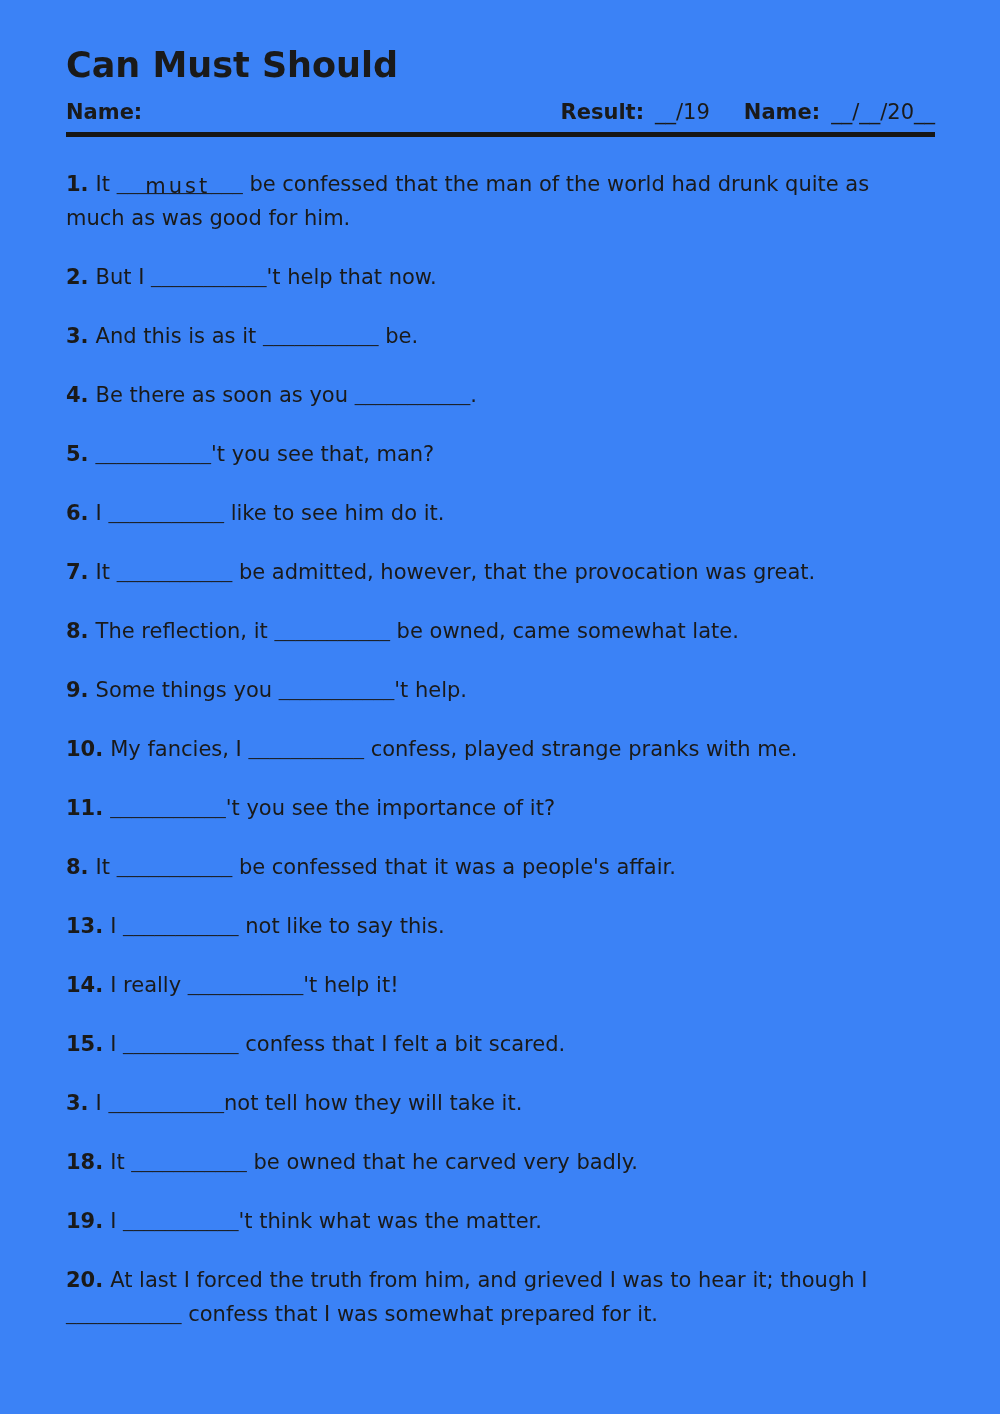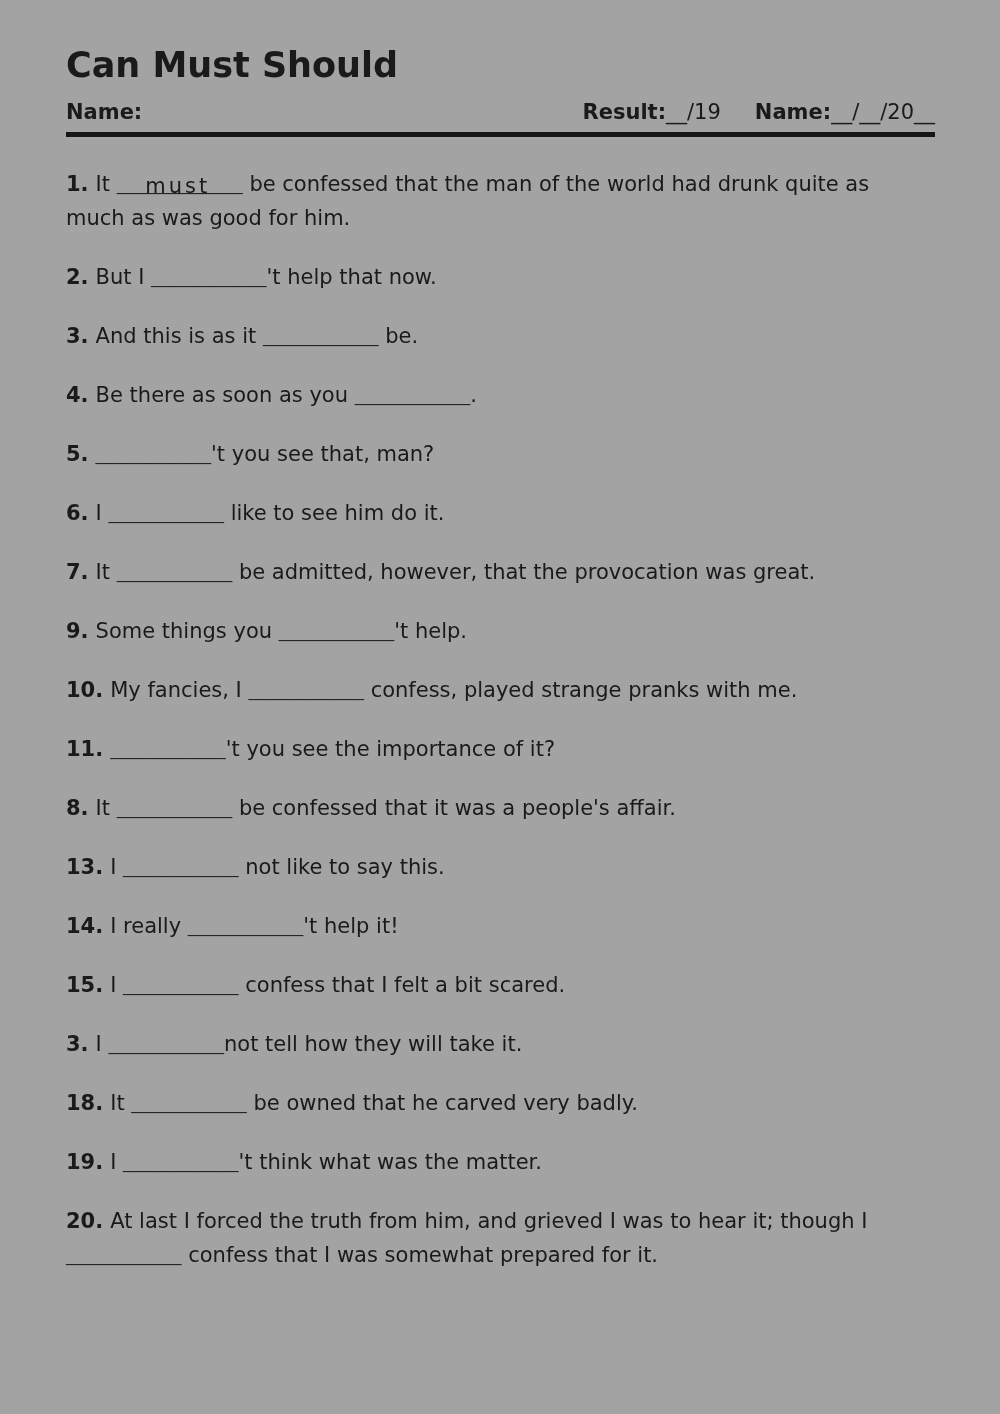--- a/index.html
+++ b/index.html
@@ -6,42 +6,42 @@
     margin: 0;
     padding: 0;
     background: #ffffff;
   }
   .page {
     position: relative;
     width: 1000px;
     height: 1414px;
     box-sizing: border-box;
     padding: 44px 65px 20px 66px;
-    background: #a3a3a3;
+    background: #3b82f6;
     color: #1a1a1a;
     font-family: "DejaVu Sans", "Liberation Sans", sans-serif;
     overflow: hidden;
   }
   .title {
     font-size: 35px;
     font-weight: bold;
     line-height: 42px;
     margin: 0 0 13px 0;
     letter-spacing: 0px;
   }
   .meta-row {
     display: flex;
     align-items: baseline;
     font-size: 21px;
     line-height: 26px;
     white-space: pre;
   }
   .bold { font-weight: bold; }
   .spacer { flex: 1 1 auto; }
-  .meta-val { margin-left: 0; font-weight: normal; }
+  .meta-val { margin-left: 11px; font-weight: normal; }
   .date-group { margin-left: 34px; }
   .rule {
     height: 5px;
     background: #161616;
     margin-top: 7px;
     margin-bottom: 30px;
   }
   .questions { max-width: 820px; }
   .q {
     font-size: 21px;
@@ -90,20 +90,21 @@
   <div class="rule"></div>
 
   <div class="questions" id="questions-list">
       <p class="q"><span class="num">1.</span><span class="pre">It </span><span class="blank"><span class="line">____________</span><span class="ans">must</span></span><span class="post"> be confessed that the man of the world had drunk quite as much as was good for him.</span></p>
       <p class="q"><span class="num">2.</span><span class="pre">But I </span><span class="blank"><span class="line">___________</span><span class="ans"></span></span><span class="post">'t help that now.</span></p>
       <p class="q"><span class="num">3.</span><span class="pre">And this is as it </span><span class="blank"><span class="line">___________</span><span class="ans"></span></span><span class="post"> be.</span></p>
       <p class="q"><span class="num">4.</span><span class="pre">Be there as soon as you </span><span class="blank"><span class="line">___________</span><span class="ans"></span></span><span class="post">.</span></p>
       <p class="q"><span class="num">5.</span><span class="pre"></span><span class="blank"><span class="line">___________</span><span class="ans"></span></span><span class="post">'t you see that, man?</span></p>
       <p class="q"><span class="num">6.</span><span class="pre">I </span><span class="blank"><span class="line">___________</span><span class="ans"></span></span><span class="post"> like to see him do it.</span></p>
       <p class="q"><span class="num">7.</span><span class="pre">It </span><span class="blank"><span class="line">___________</span><span class="ans"></span></span><span class="post"> be admitted, however, that the provocation was great.</span></p>
+      <p class="q"><span class="num">8.</span><span class="pre">The reflection, it </span><span class="blank"><span class="line">___________</span><span class="ans"></span></span><span class="post"> be owned, came somewhat late.</span></p>
       <p class="q"><span class="num">9.</span><span class="pre">Some things you </span><span class="blank"><span class="line">___________</span><span class="ans"></span></span><span class="post">'t help.</span></p>
       <p class="q"><span class="num">10.</span><span class="pre">My fancies, I </span><span class="blank"><span class="line">___________</span><span class="ans"></span></span><span class="post"> confess, played strange pranks with me.</span></p>
       <p class="q"><span class="num">11.</span><span class="pre"></span><span class="blank"><span class="line">___________</span><span class="ans"></span></span><span class="post">'t you see the importance of it?</span></p>
       <p class="q"><span class="num">8.</span><span class="pre">It </span><span class="blank"><span class="line">___________</span><span class="ans"></span></span><span class="post"> be confessed that it was a people's affair.</span></p>
       <p class="q"><span class="num">13.</span><span class="pre">I </span><span class="blank"><span class="line">___________</span><span class="ans"></span></span><span class="post"> not like to say this.</span></p>
       <p class="q"><span class="num">14.</span><span class="pre">I really </span><span class="blank"><span class="line">___________</span><span class="ans"></span></span><span class="post">'t help it!</span></p>
       <p class="q"><span class="num">15.</span><span class="pre">I </span><span class="blank"><span class="line">___________</span><span class="ans"></span></span><span class="post"> confess that I felt a bit scared.</span></p>
       <p class="q"><span class="num">3.</span><span class="pre">I </span><span class="blank"><span class="line">___________</span><span class="ans"></span></span><span class="post">not tell how they will take it.</span></p>
       <p class="q"><span class="num">18.</span><span class="pre">It </span><span class="blank"><span class="line">___________</span><span class="ans"></span></span><span class="post"> be owned that he carved very badly.</span></p>
       <p class="q"><span class="num">19.</span><span class="pre">I </span><span class="blank"><span class="line">___________</span><span class="ans"></span></span><span class="post">'t think what was the matter.</span></p>

